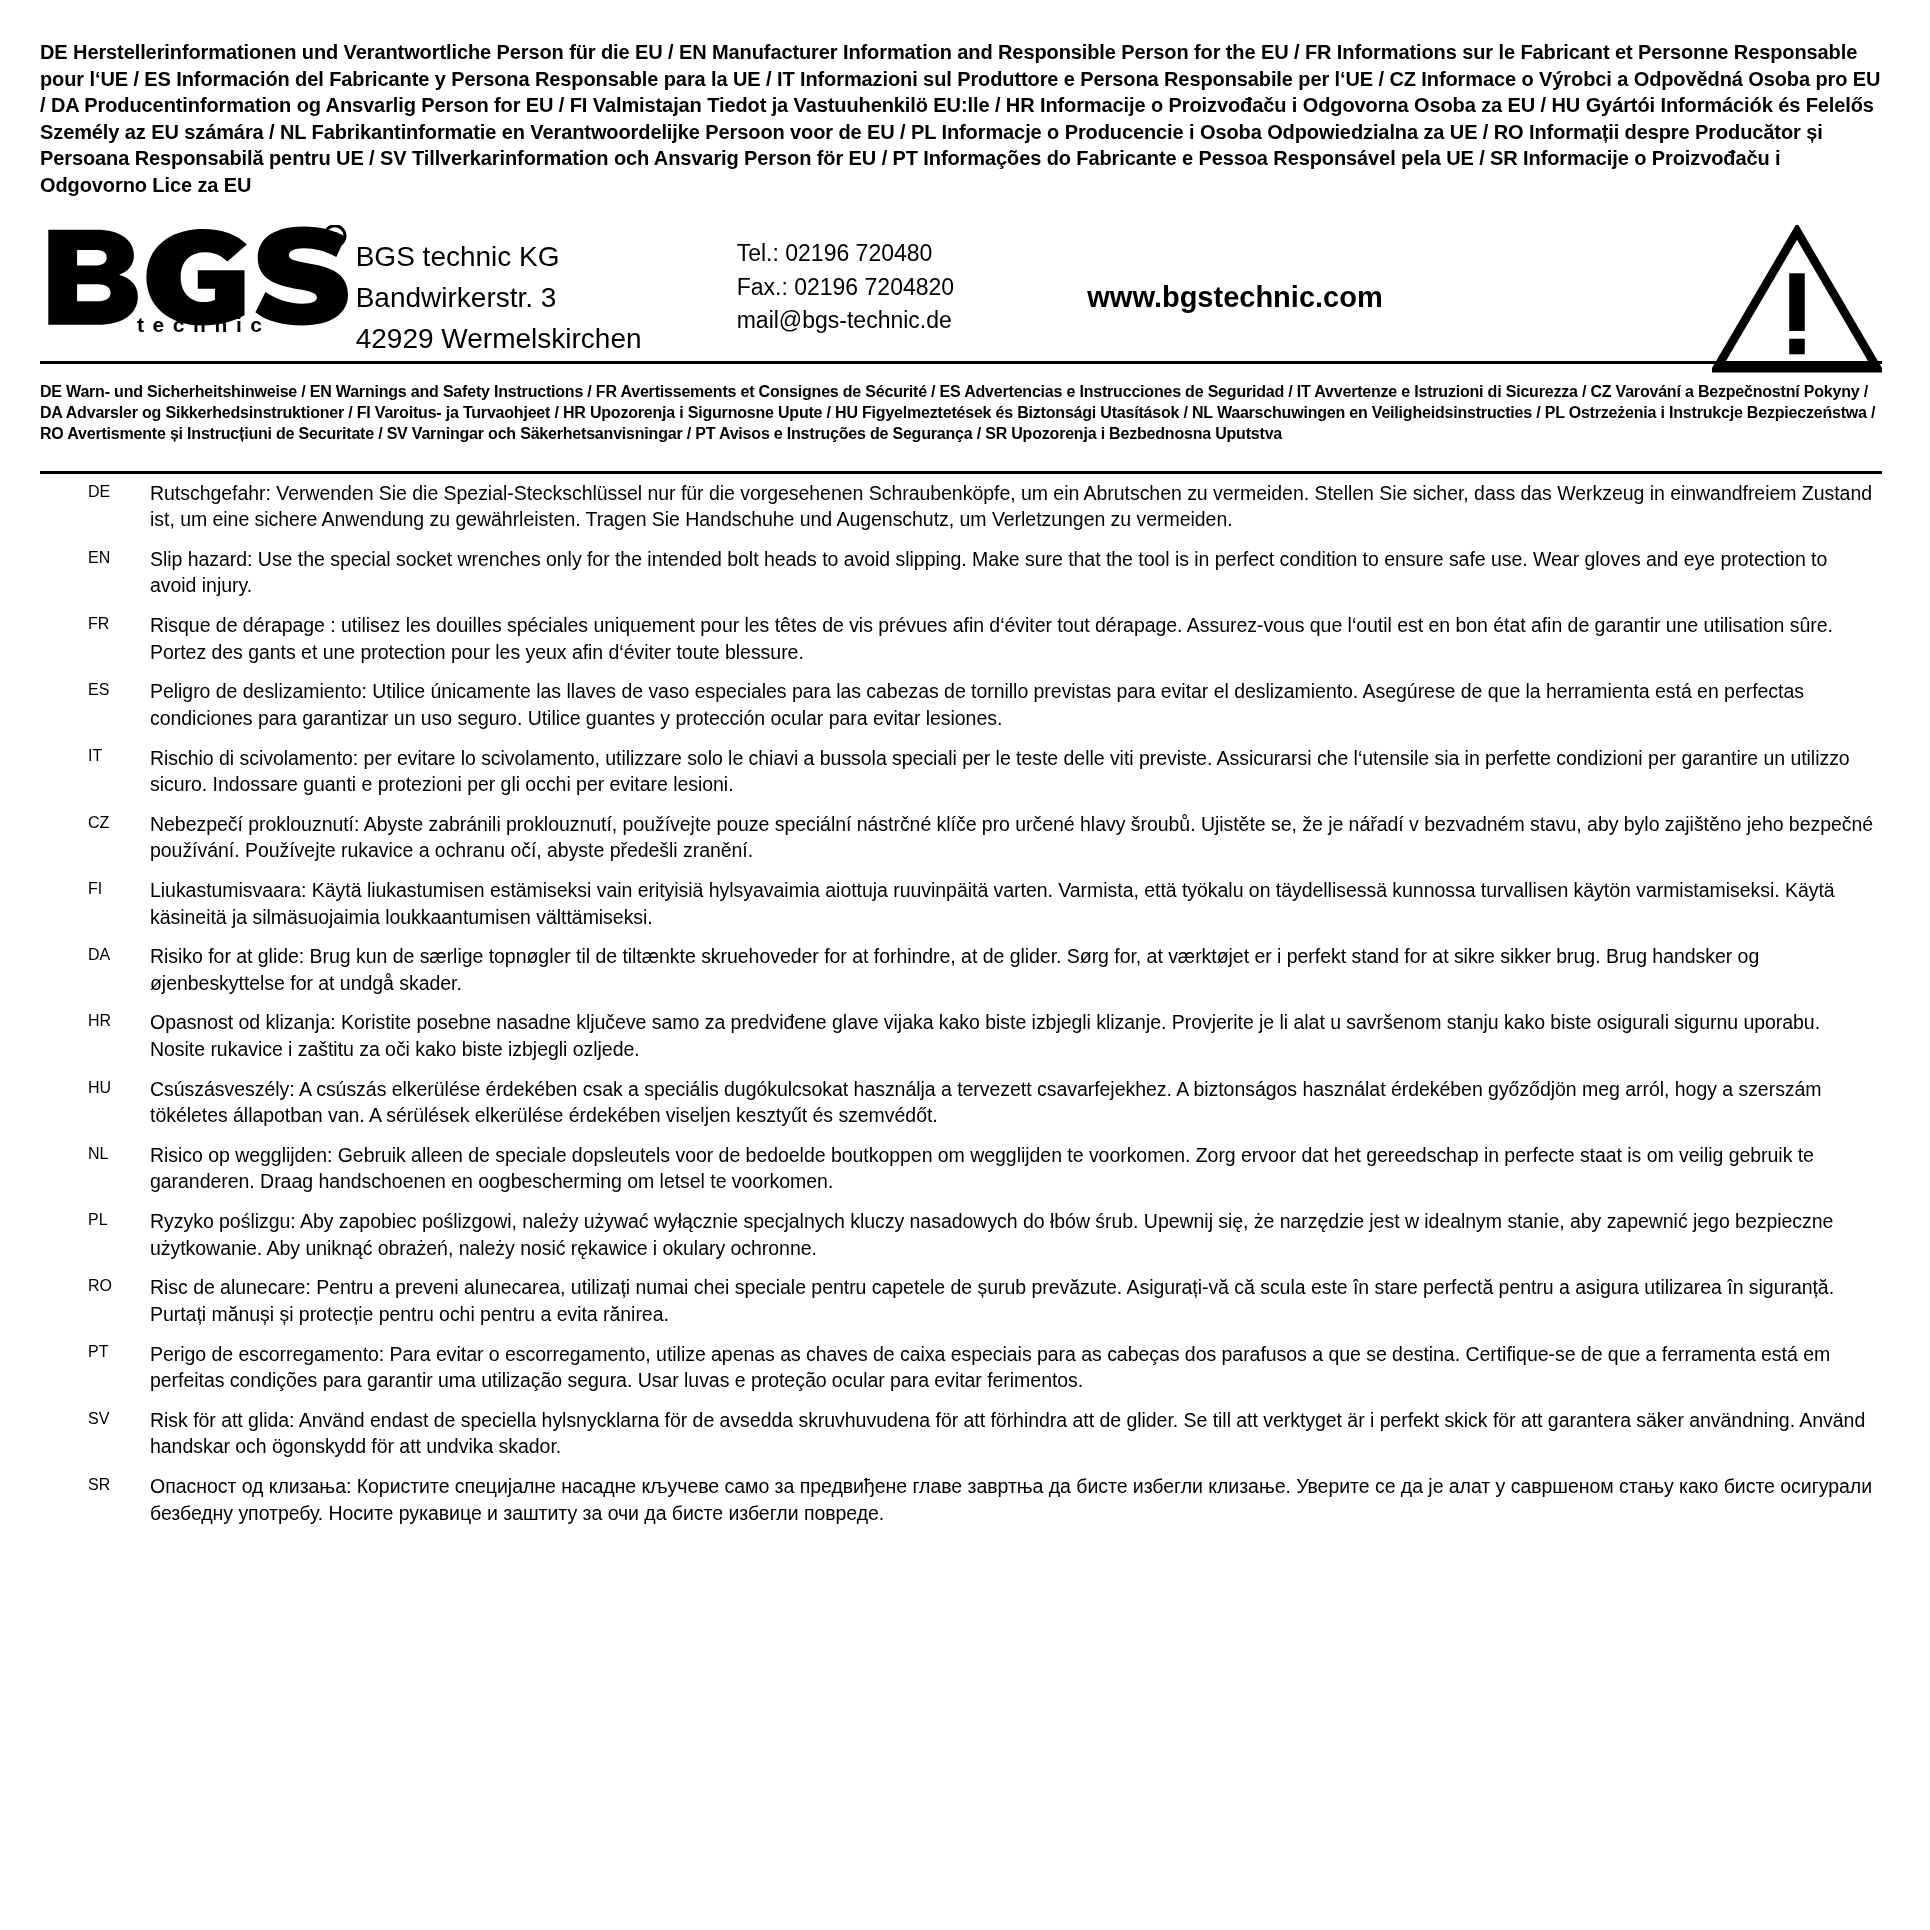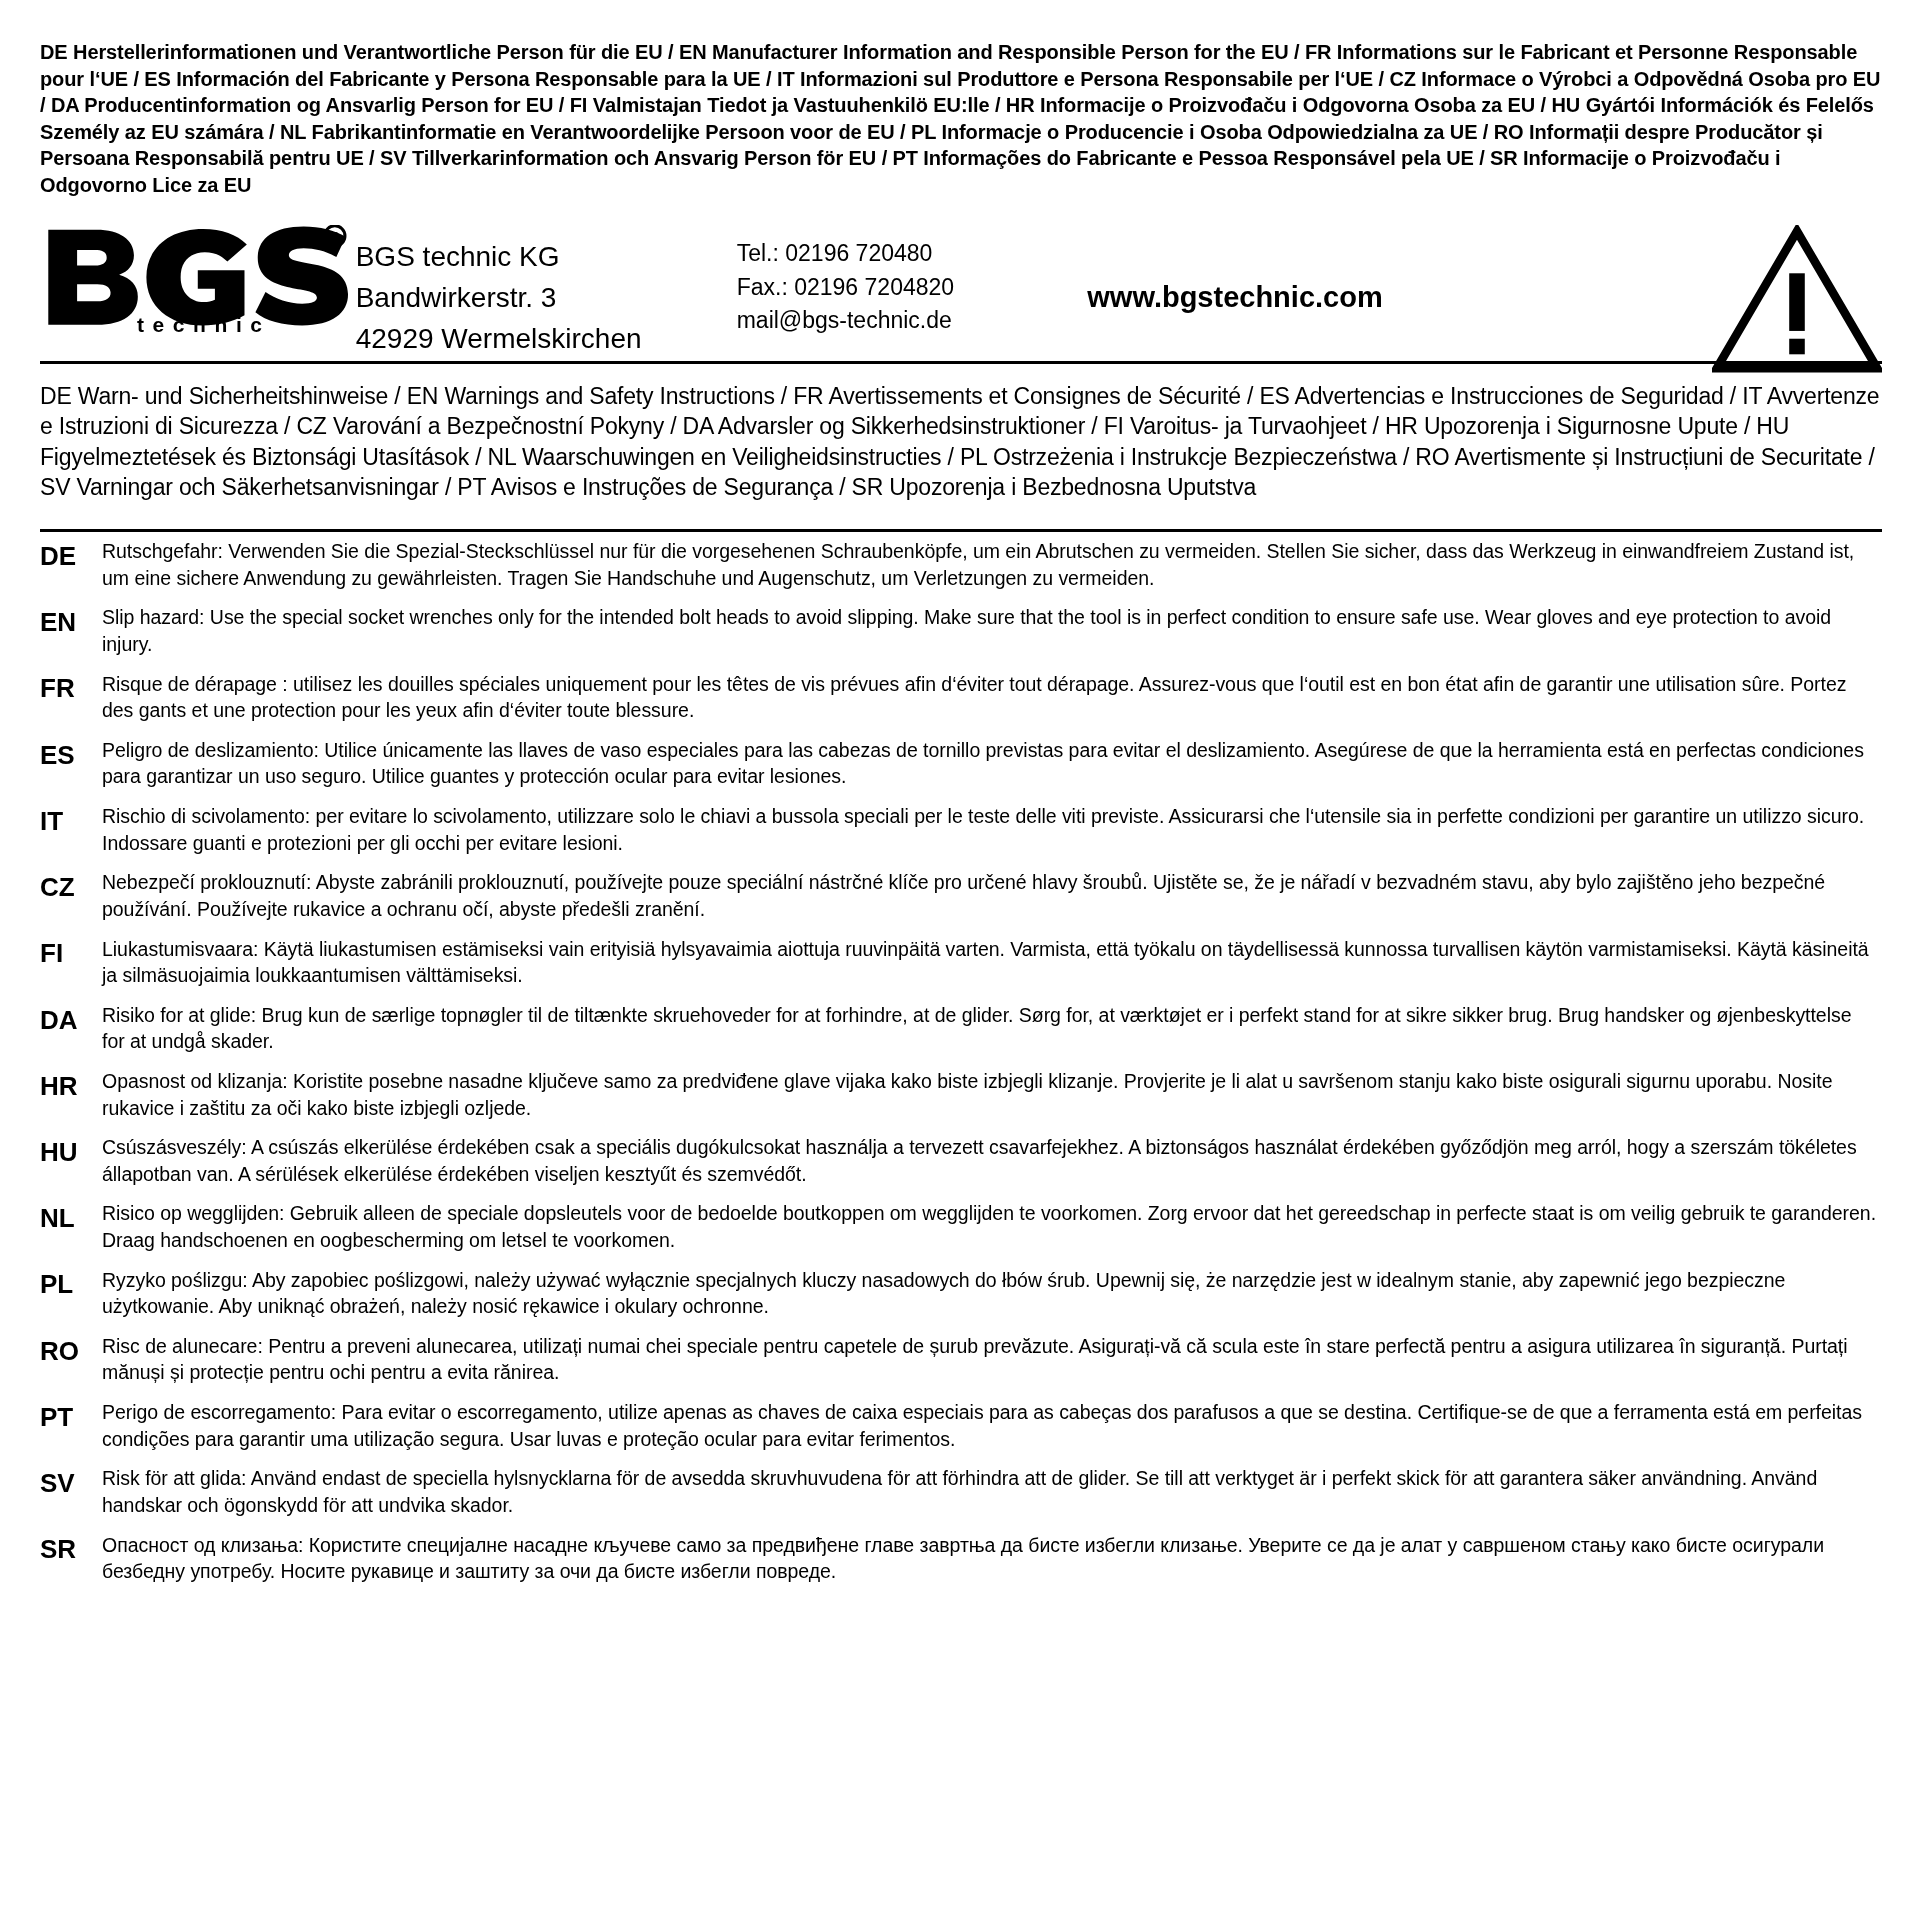--- a/index.html
+++ b/index.html
@@ -74,22 +74,22 @@
   }
   .warn-tri {
     flex: 0 0 179px;
     padding-top: 4.7px;
     display: flex;
     justify-content: flex-end;
   }
 
   
   .warn-head {
-    font-size: 23px;
-    font-weight: normal;
+    font-size: 16px;
+    font-weight: bold;
     line-height: 1.33;
     letter-spacing: -0.2px;
     margin: 17px 0 20px 0;
     padding-bottom: 6.2px;
   }
   .hr-thick {
     border: none;
     border-top: 3.9px solid #000;
     margin: 0;
   }
@@ -97,24 +97,25 @@
   
   .langs {
     margin-top: 6.2px;
   }
   .lang-row {
     display: flex;
     margin-bottom: 13.2px;
   }
   .lang-code {
     flex: 0 0 62px;
-    font-size: 26px;
-    font-weight: bold;
+    font-size: 16px;
+    font-weight: normal;
     line-height: 1.36;
     padding-top: 0.8px;
+    margin-left: 48px;
   }
   .lang-text {
     flex: 1 1 auto;
     font-size: 19.5px;
     line-height: 1.36;
     letter-spacing: -0.04px;
     padding-right: 4.7px;
   }
 </style>
 </head>

